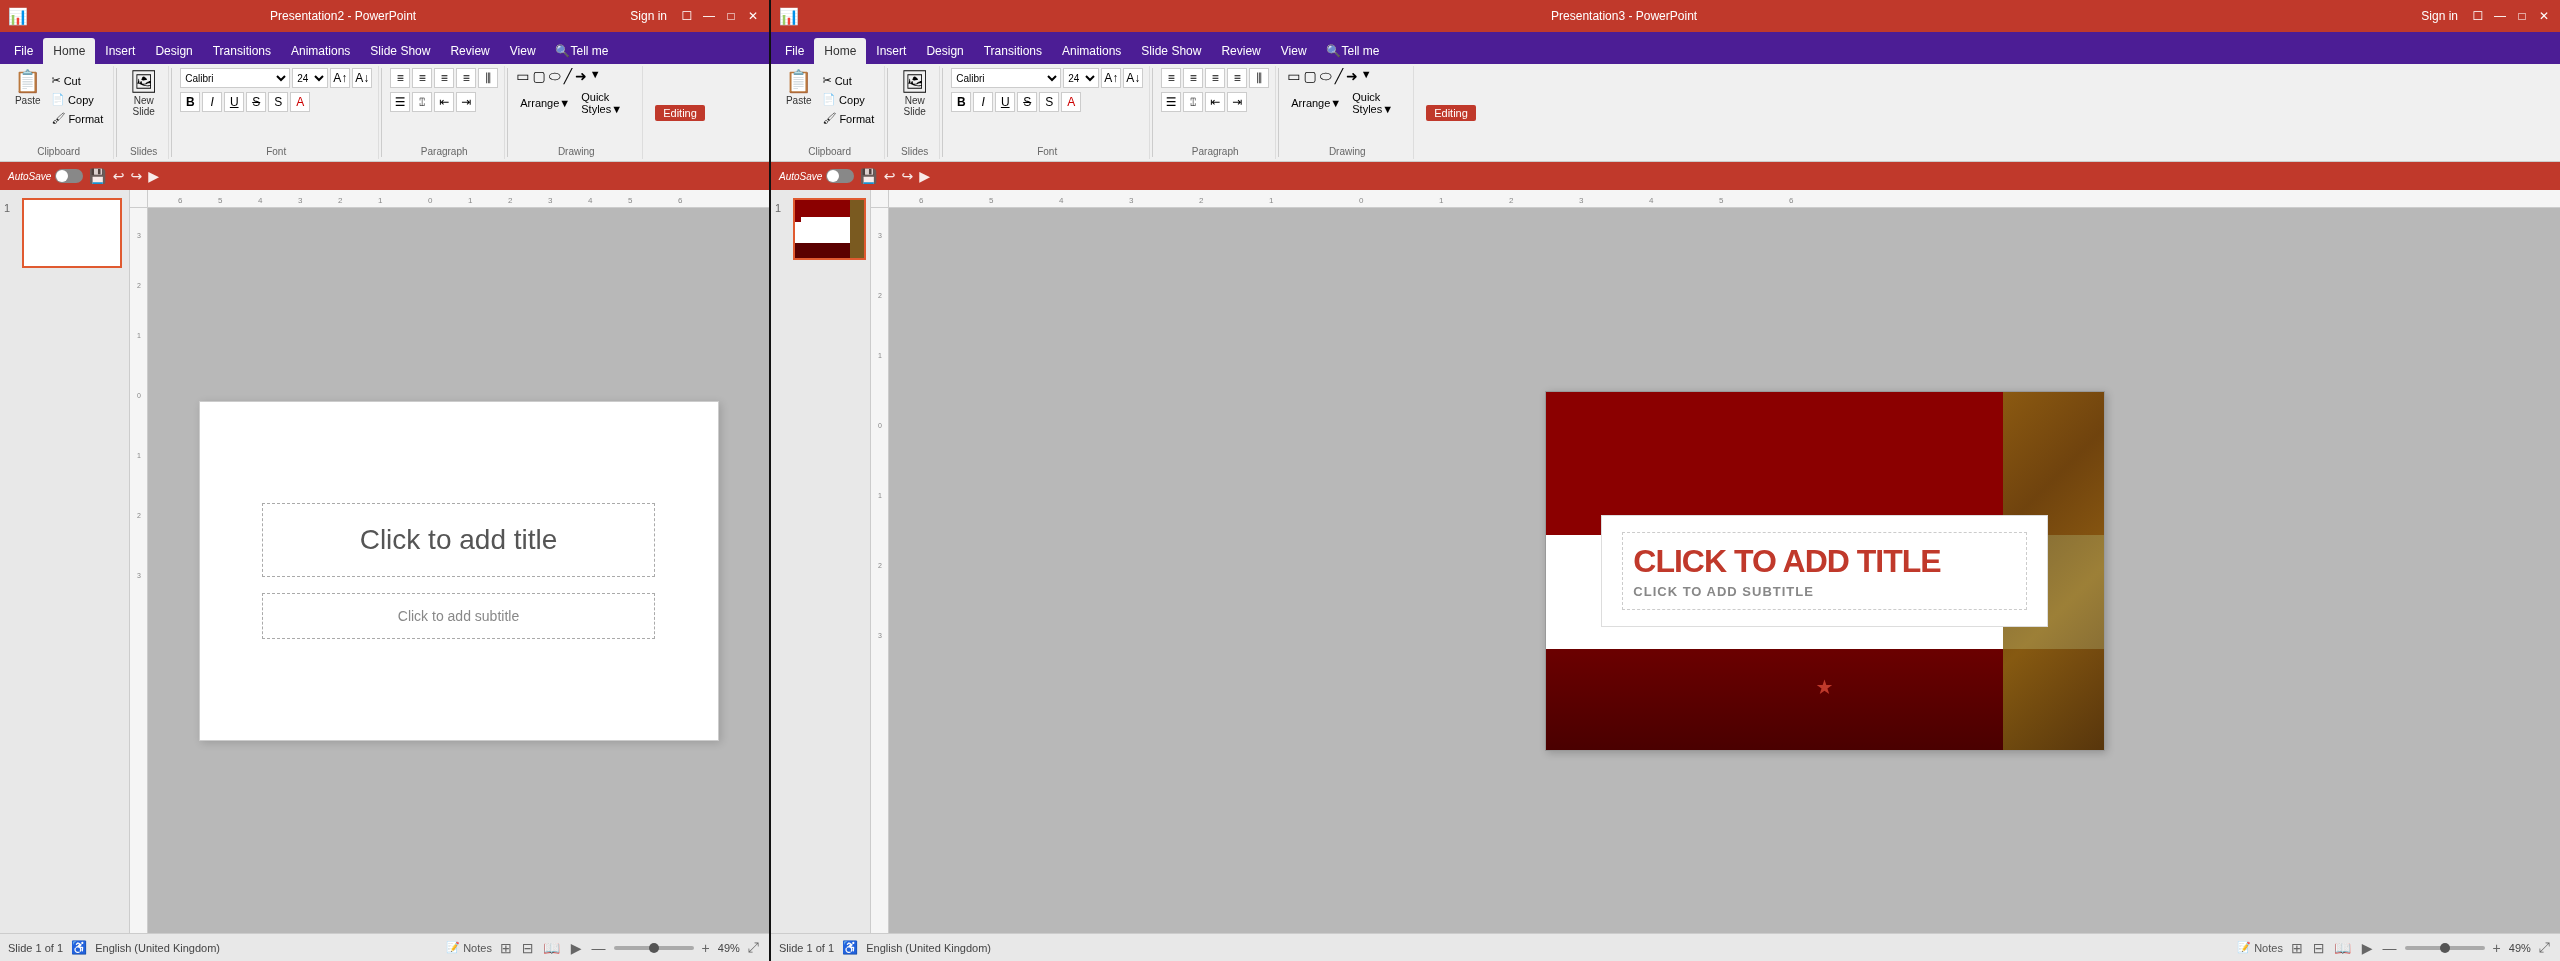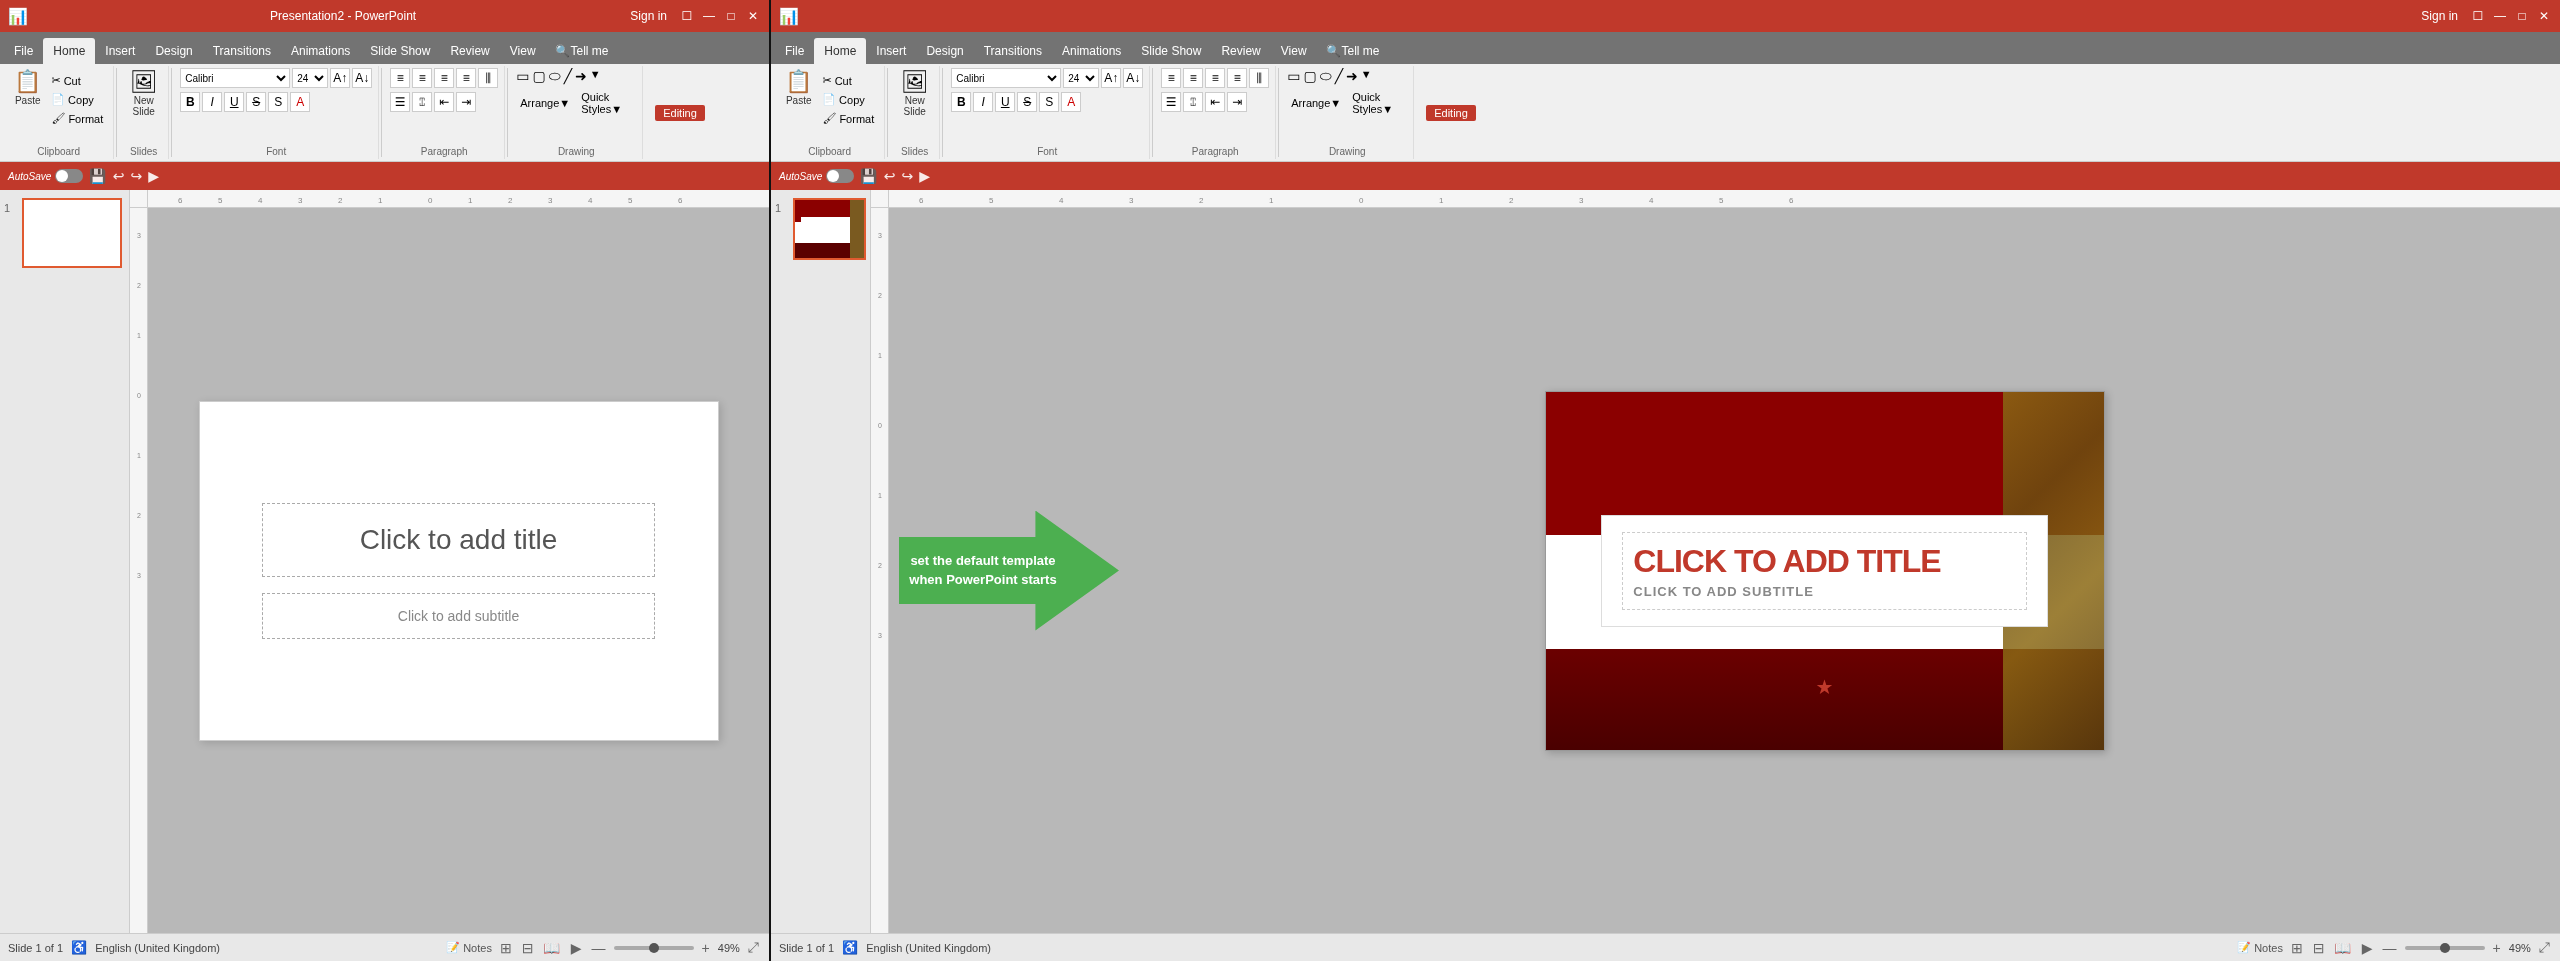--- a/index.html
+++ b/index.html
@@ -29,21 +29,21 @@
       flex-shrink: 0;
     }
     .title-bar-center { flex: 1; text-align: center; font-size: 12px; margin-left: 28px; }
     .title-bar-controls { display: flex; gap: 6px; align-items: center; }
     .title-bar-control { width: 16px; height: 16px; display: flex; align-items: center; justify-content: center; font-size: 12px; cursor: pointer; color: white; }
     .title-bar-left { display: flex; align-items: center; gap: 8px; }
     .sign-in { color: white; font-size: 12px; }
 
     
     .ribbon-tabs {
-      background: #737373;
+      background: #4c1d95;
       display: flex;
       align-items: flex-end;
       padding: 0 4px;
       height: 32px;
       flex-shrink: 0;
     }
     .ribbon-tab {
       padding: 4px 10px;
       font-size: 12px;
       color: white;
@@ -547,20 +547,21 @@
   </div>
 
   <div class="divider"></div>
 
   <div class="ppt-window right">
 
     <div class="title-bar">
       <div class="title-bar-left">
         <span style="font-size:16px;">📊</span>
       </div>
+      <div class="title-bar-center">Presentation3 - PowerPoint</div>
       <div style="display:flex;align-items:center;gap:12px;">
         <span class="sign-in">Sign in</span>
         <div class="title-bar-controls">
           <div class="title-bar-control">☐</div>
           <div class="title-bar-control">—</div>
           <div class="title-bar-control">□</div>
           <div class="title-bar-control">✕</div>
         </div>
       </div>
     </div>
@@ -736,28 +737,20 @@
               <text x="9" y="90" font-size="7" fill="#888" text-anchor="middle">2</text>
               <text x="9" y="150" font-size="7" fill="#888" text-anchor="middle">1</text>
               <text x="9" y="220" font-size="7" fill="#888" text-anchor="middle">0</text>
               <text x="9" y="290" font-size="7" fill="#888" text-anchor="middle">1</text>
               <text x="9" y="360" font-size="7" fill="#888" text-anchor="middle">2</text>
               <text x="9" y="430" font-size="7" fill="#888" text-anchor="middle">3</text>
             </svg>
           </div>
           <div class="slide-area right-window-canvas" style="position:relative;">
 
-            <div style="position:absolute;left:0;top:50%;transform:translateY(-50%);z-index:20;pointer-events:none;width:240px;display:flex;align-items:center;justify-content:center;">
-              <div style="width:220px;height:120px;background:#4caf50;clip-path:polygon(0% 22%, 62% 22%, 62% 0%, 100% 50%, 62% 100%, 62% 78%, 0% 78%);display:flex;align-items:center;justify-content:center;">
-                <div style="padding-right:60px;padding-left:8px;text-align:center;">
-                  <div style="font-size:13px;color:white;font-weight:700;line-height:1.4;">set the default template</div>
-                  <div style="font-size:13px;color:white;font-weight:700;line-height:1.4;">when PowerPoint starts</div>
-                </div>
-              </div>
-            </div>
 
             <div style="margin-left:200px;">
               <div class="right-slide">
 
                 <div class="right-slide-bg-top"></div>
                 <div class="right-slide-bg-bottom"></div>
 
                 <div class="right-slide-brick"></div>
 
                 <div class="right-slide-content">

